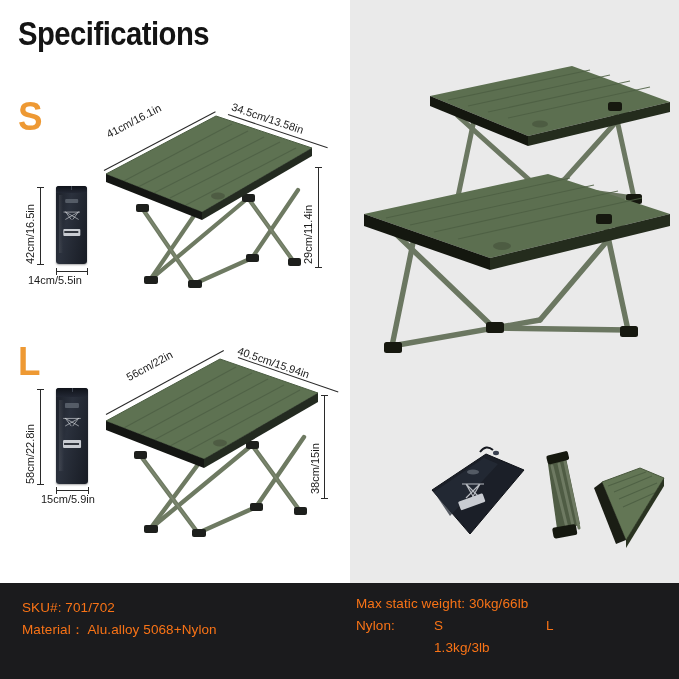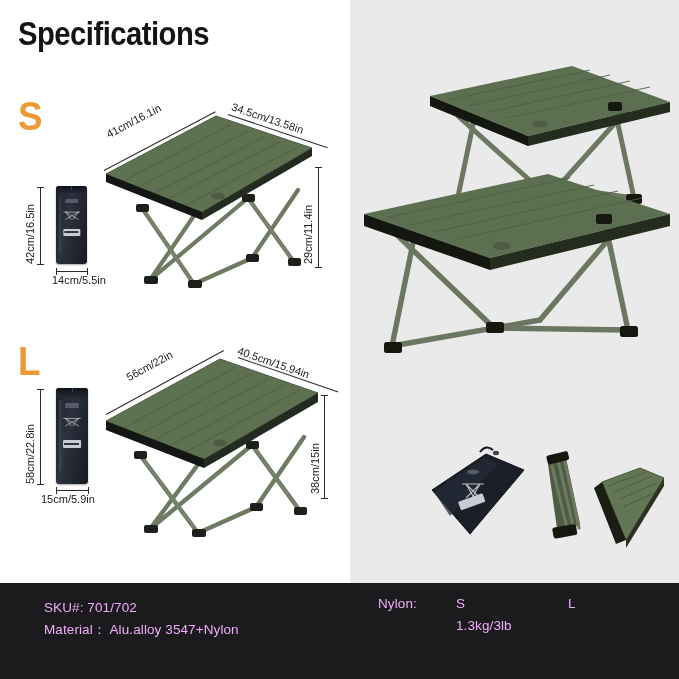--- a/index.html
+++ b/index.html
@@ -64,21 +64,21 @@
   
   .tbl{position:absolute;}
   .tbl svg{display:block;overflow:visible;}
 
   
   .photo{position:absolute;}
   .photo svg{display:block;overflow:visible;}
 
   
   .footer{position:absolute;left:0;top:583px;width:679px;height:96px;background:#1b1b1d;}
-  .foot-col{position:absolute;color:#f0abfc;margin-left:22px;}
+  .foot-col{position:absolute;color:#f97316;}
   .foot-left{left:22px;top:14px;}
   .foot-right{left:356px;top:10px;}
   .foot-line{font-size:13.5px;line-height:22px;white-space:nowrap;letter-spacing:.1px;}
   .wrow{display:flex;align-items:baseline;white-space:nowrap;}
   .wlbl{width:78px;}
   .wS{width:112px;text-align:left;}
   .wL{text-align:left;}
   .wvals{margin-left:78px;display:flex;white-space:nowrap;}
   .wvals .wS{width:112px;}
 </style>
@@ -108,21 +108,21 @@
     <div class="bag-label" style="top:55%;"></div>
   </div>
 
   <div class="rule-v" style="left:40px;top:187px;height:77px;"></div>
   <div class="cap-h" style="left:37px;top:187px;"></div>
   <div class="cap-h" style="left:37px;top:264px;"></div>
   <div class="dim vert" style="left:24px;top:188px;height:76px;">42cm/16.5in</div>
   <div class="rule-h" style="left:56px;top:271px;width:31px;"></div>
   <div class="cap-v" style="left:56px;top:268px;"></div>
   <div class="cap-v" style="left:87px;top:268px;"></div>
-  <div class="dim" style="left:52px;top:274px;">14cm/5.5in</div>
+  <div class="dim" style="left:28px;top:274px;">14cm/5.5in</div>
 
   <div class="tbl" style="left:98px;top:112px;">
     <svg width="215" height="190" viewBox="0 0 215 190">
 
       <g stroke="#6e7a62" stroke-width="4.2" fill="none" stroke-linecap="round">
         <path d="M44 96 L96 172"></path>
         <path d="M104 92 L52 168"></path>
         <path d="M150 86 L196 150"></path>
         <path d="M200 78 L154 146"></path>
         <path d="M96 172 L154 146"></path>
@@ -336,23 +336,24 @@
         </g>
         <polygon points="182,42 206,100 196,104 174,48" fill="#1a1d14"></polygon>
         <polygon points="206,100 244,38 244,46 206,108" fill="#2a3321"></polygon>
       </g>
     </svg>
   </div>
 
   <div class="footer">
     <div class="foot-col foot-left">
       <div class="foot-line">SKU#: 701/702</div>
-      <div class="foot-line">Material：  Alu.alloy 3547+Nylon</div>
+      <div class="foot-line">Material：  Alu.alloy 5068+Nylon</div>
     </div>
     <div class="foot-col foot-right">
+      <div class="foot-line">Max static weight: 30kg/66lb</div>
       <div class="foot-line wrow">
         <span class="wlbl">Nylon:</span>
         <span class="wS">S</span>
         <span class="wL">L</span>
       </div>
       <div class="foot-line wvals">
         <span class="wL">1.3kg/3lb</span>
       </div>
     </div>
   </div>

